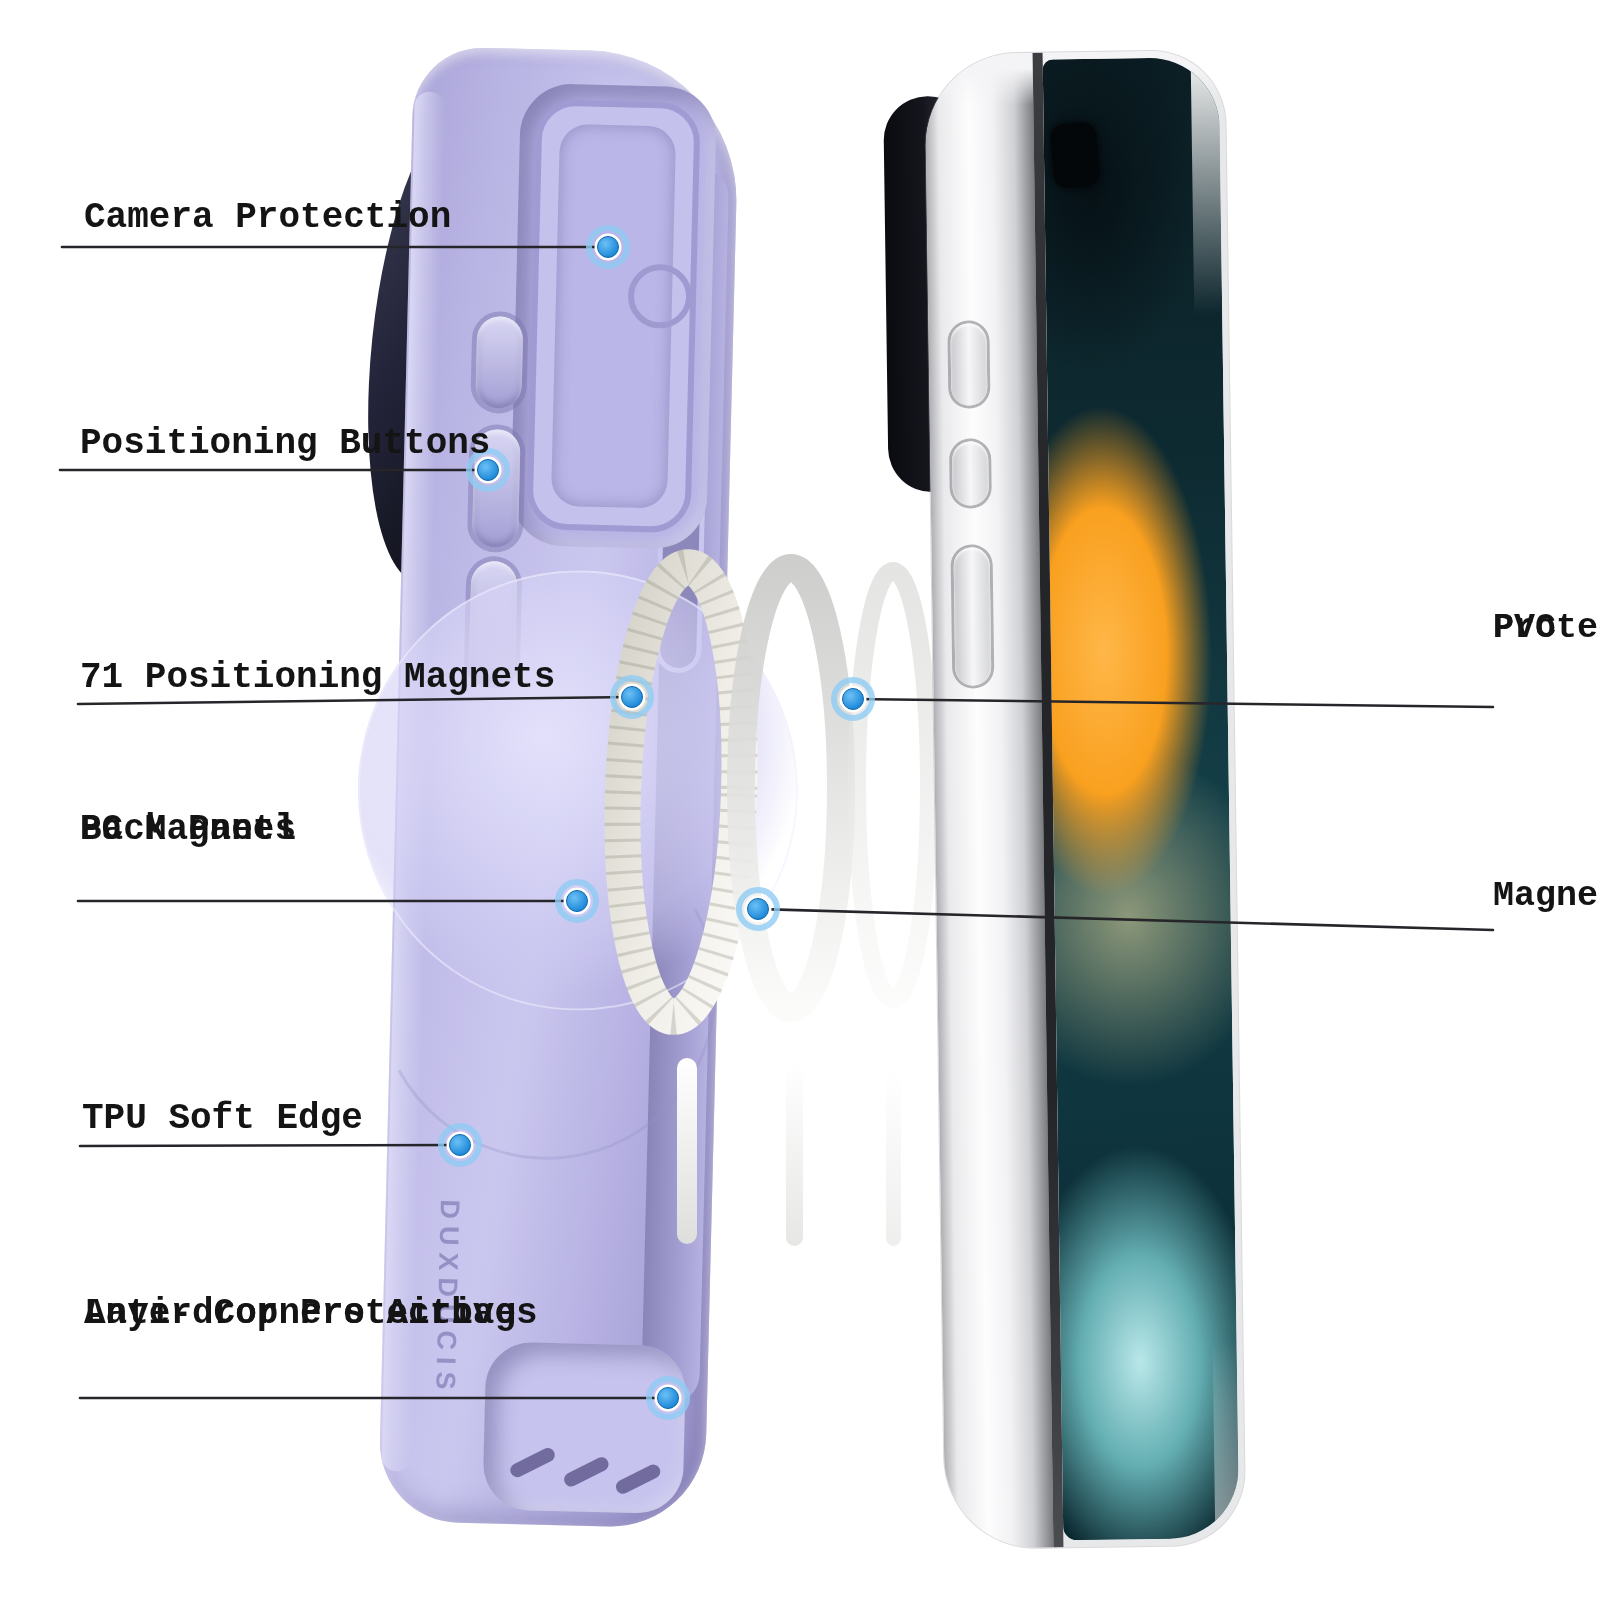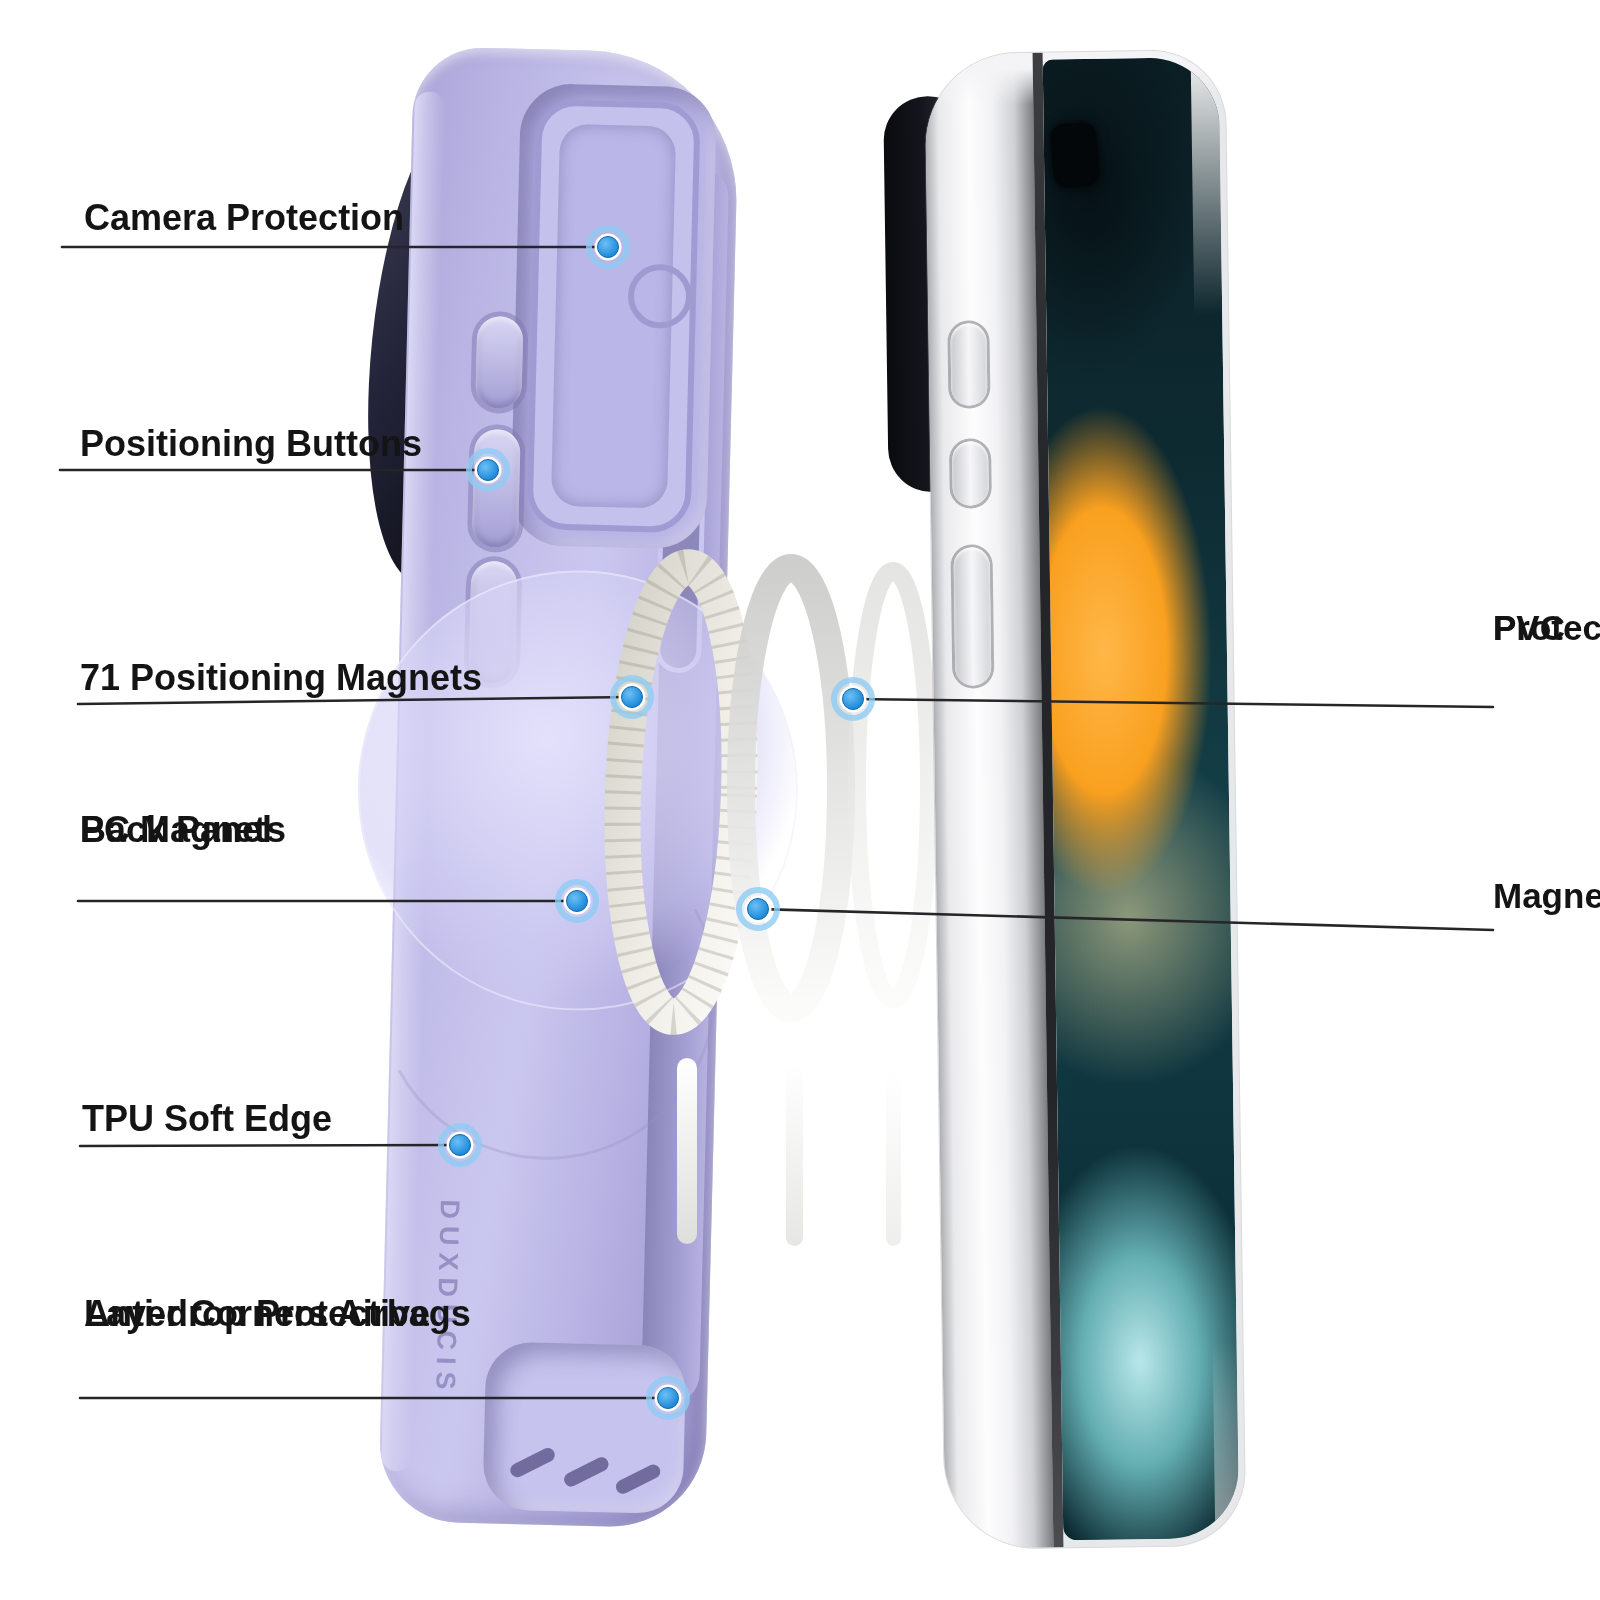--- a/index.html
+++ b/index.html
@@ -2,21 +2,21 @@
 <html><head>
 <meta charset="utf-8">
 <style>
   html,body{margin:0;padding:0;background:#ffffff;}
   #canvas{position:relative;width:1600px;height:1600px;background:#ffffff;overflow:hidden;
           font-family:"Liberation Sans",sans-serif;}
   #canvas *{position:absolute;box-sizing:border-box;}
 
   
   .lbl{font:700 36px/44px "Liberation Sans",sans-serif;color:#141414;z-index:50;white-space:nowrap;}
-  .lbl span{position:static;display:block;}
+  .lbl span{position:static;display:block;font-family:Liberation Mono, monospace;}
   #lbl-camera{left:84px;top:196px;}
   #lbl-buttons{left:80px;top:422px;}
   #lbl-magnets{left:80px;top:656px;}
   #lbl-pc{left:80px;top:808px;}
   #lbl-tpu{left:82px;top:1097px;}
   #lbl-corners{left:84px;top:1292px;}
   #lbl-pvc{right:107px;top:606px;text-align:right;font-size:35px;}
   #lbl-magnetic{right:107px;top:874px;text-align:right;font-size:35px;}
 
   

